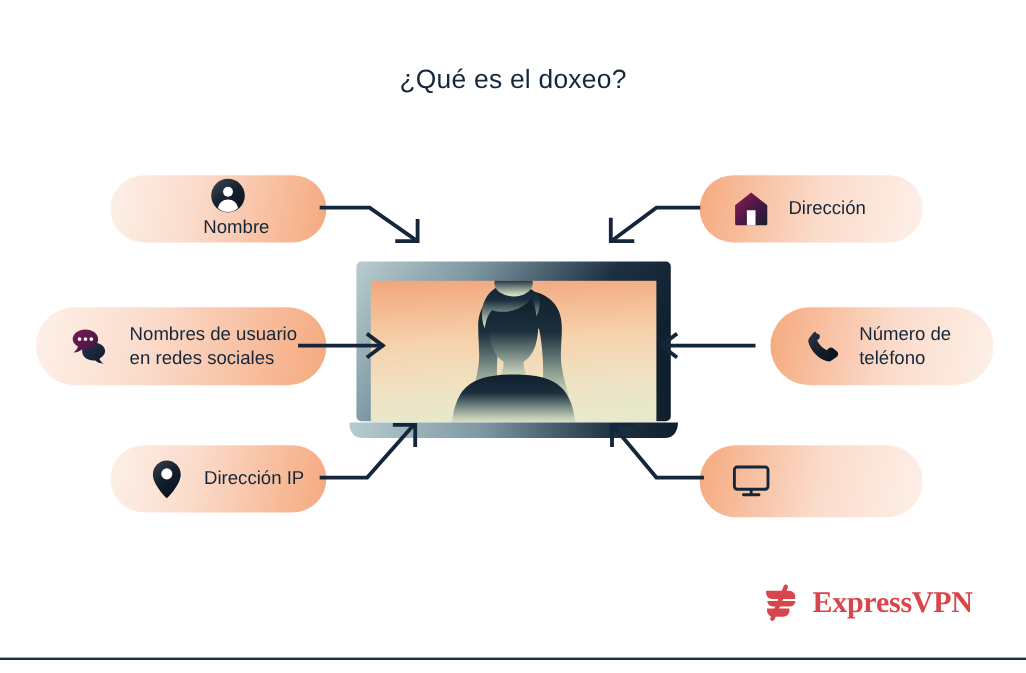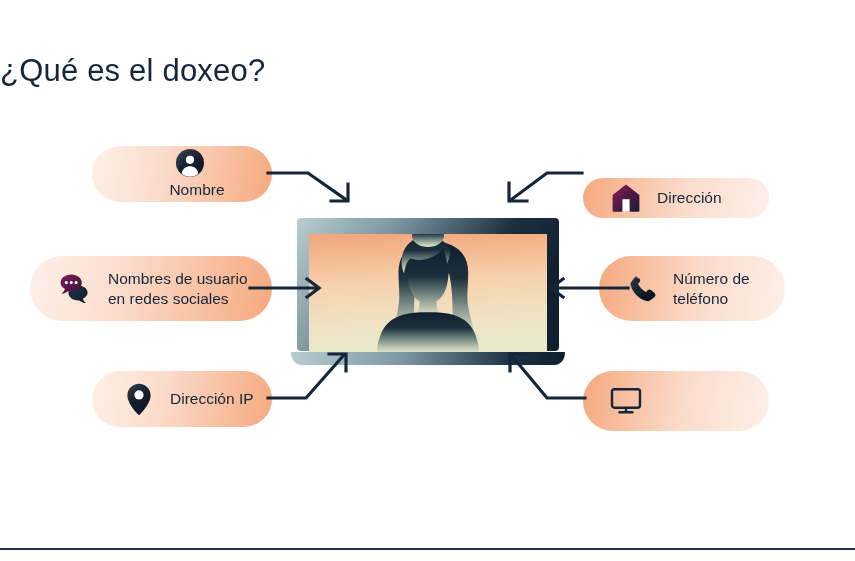--- a/index.html
+++ b/index.html
@@ -18,22 +18,22 @@
     background: #ffffff;
     overflow: hidden;
   }
 
   
   .title {
     position: absolute;
     left: 0;
     top: 53px;
     width: 855px;
-    text-align: left;
-    font-size: 31px;
+    text-align: center;
+    font-size: 22px;
     font-weight: 400;
     color: #15263a;
     letter-spacing: 0.2px;
   }
 
   
   .pill {
     position: absolute;
     display: flex;
     align-items: center;
@@ -61,22 +61,22 @@
     font-size: 15.5px;
     line-height: 20px;
     color: #15263a;
     white-space: pre-line;
   }
 
   
   #pill-nombre        { left: 92px;  top: 146px; width: 180px; height: 56px; flex-direction: column; }
   #pill-usuarios      { left: 30px;  top: 256px; width: 242px; height: 65px; }
   #pill-ip            { left: 92px;  top: 371px; width: 180px; height: 56px; text-align: center; }
-  #pill-direccion     { left: 583px; top: 146px; width: 186px; height: 40px; margin-top: 32px; }
-  #pill-telefono      { left: 599px; top: 256px; width: 186px; height: 65px; }
+  #pill-direccion     { left: 583px; top: 146px; width: 186px; height: 56px; }
+  #pill-telefono      { left: 642px; top: 256px; width: 186px; height: 65px; }
   #pill-trabajo       { left: 583px; top: 371px; width: 186px; height: 60px; }
 
   
   #laptop {
     position: absolute;
     left: 291px;
     top: 216px;
     width: 274px;
     height: 152px;
   }
@@ -308,16 +308,29 @@
         <path d="M563 279 L551 288 L563 297"></path>
       </g>
 
       <g>
         <path d="M585 398 H547 L512 356"></path>
         <path d="M527 354 L510 354 L510 371"></path>
       </g>
     </g>
   </svg>
 
+  <div id="logo">
+    <span class="logo-mark">
+      <svg width="34" height="34" viewBox="0 0 34 34">
+        <g fill="#d8464c">
+          <path d="M4.4 6.2h19.2c2.9 0 5.2 2.3 5.2 5.2 0 0.6-0.1 1.2-0.3 1.7H9.6c-2.9 0-5.2-2.3-5.2-5.2V6.2z"></path>
+          <path d="M5.4 14.9h23.4c0 2.5-2 4.5-4.5 4.5H9.9c-2.5 0-4.5-2-4.5-4.5z"></path>
+          <path d="M5.2 21.1h18.6v1.6c0 2.9-2.3 5.2-5.2 5.2H10.4c-2.9 0-5.2-2.3-5.2-5.2v-1.6z"></path>
+          <path d="M22.6 3.6 11.5 30.2c-0.4 0.9-1.4 1.4-2.4 1.1-1-0.3-1.5-1.4-1.1-2.4L19.1 2.3c0.4-0.9 1.4-1.4 2.4-1.1 1 0.3 1.5 1.4 1.1 2.4z"></path>
+        </g>
+      </svg>
+    </span>
+    <span class="logo-text">ExpressVPN</span>
+  </div>
 
   <div id="bottom-rule"></div>
 
 </div>
 
 </body></html>

